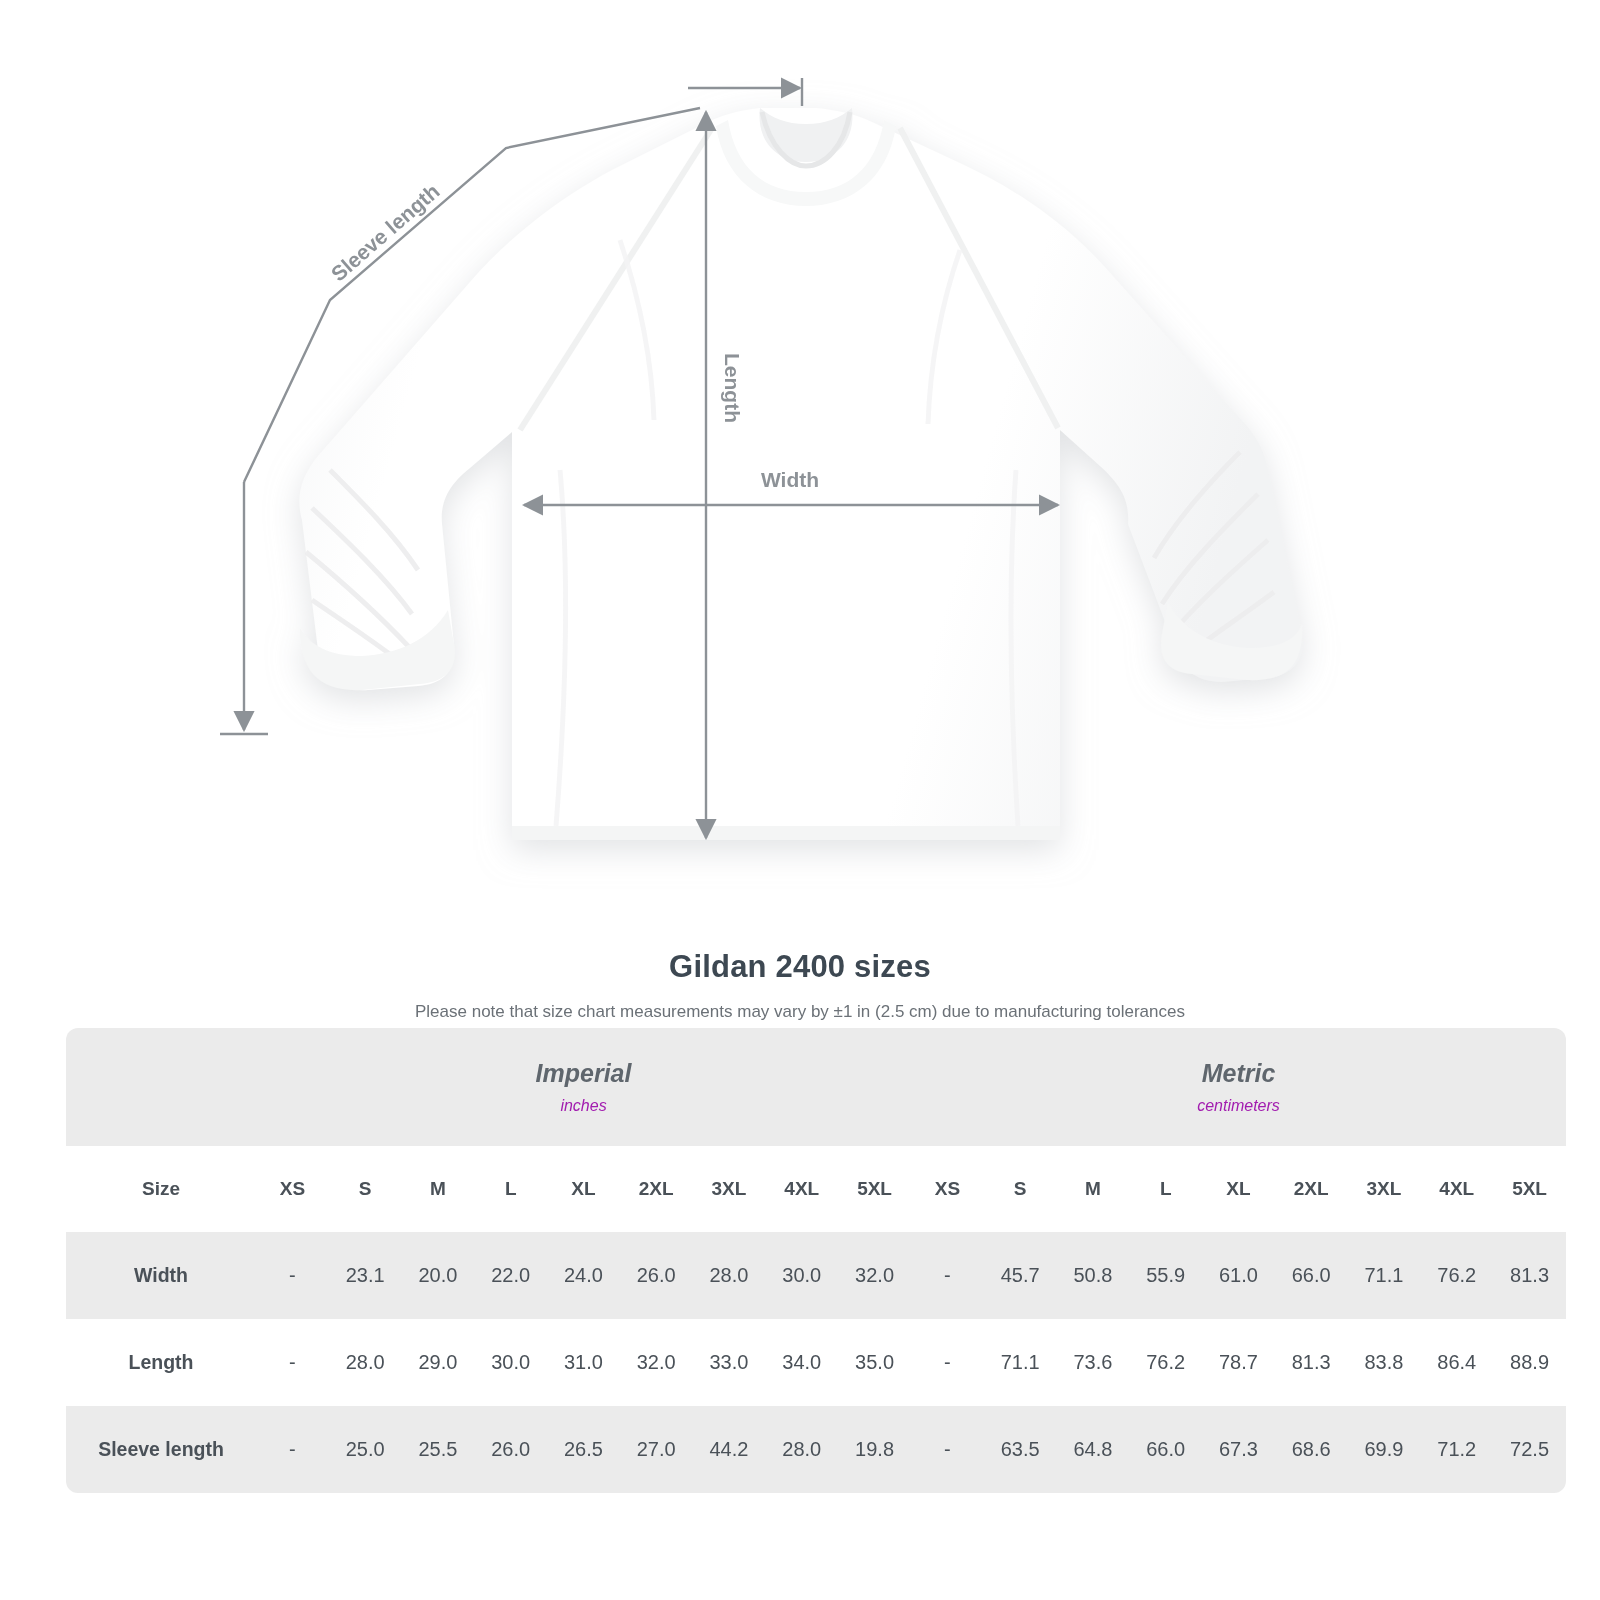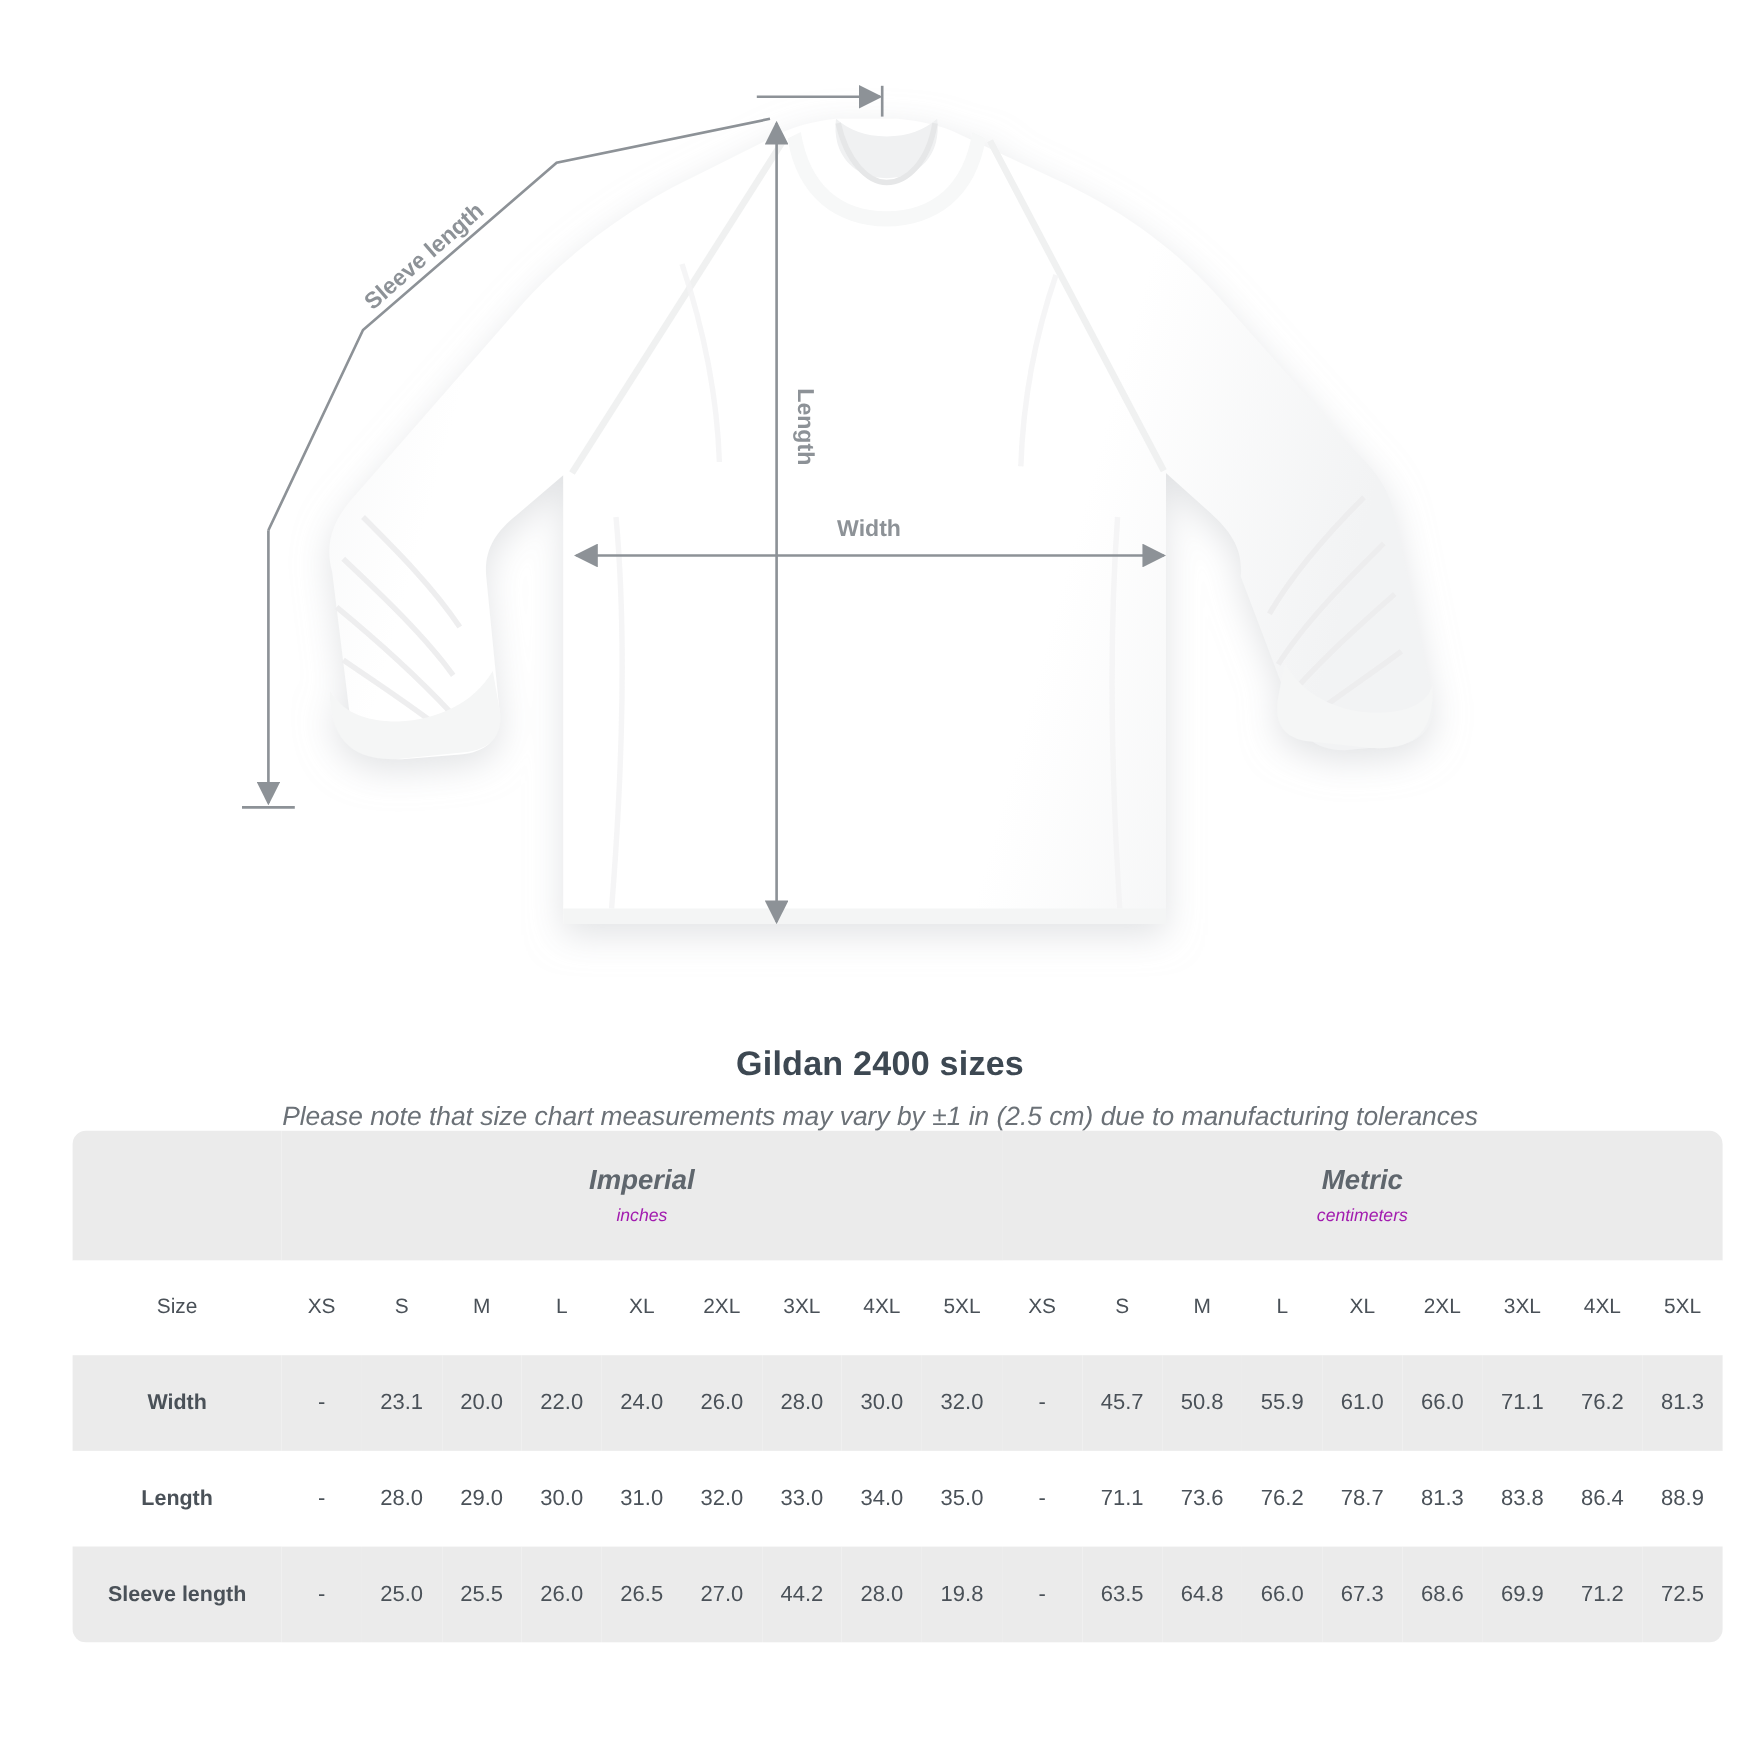--- a/index.html
+++ b/index.html
@@ -33,22 +33,21 @@
   }
   #chart-title {
     font-size: 31px;
     font-weight: bold;
     color: #3d4852;
     letter-spacing: 0.2px;
     margin: 0;
   }
   #chart-subtitle {
     margin-top: 17px;
-    font-size: 24px;
-    font-style: italic;
+    font-size: 17px;
     color: #6b7177;
   }
 
   
   #table-wrap {
     position: absolute;
     left: 66px; top: 1028px;
     width: 1500px;
   }
   table.size-chart {
@@ -82,21 +81,21 @@
     font-style: italic;
     color: #a21caf;
   }
 
   
   tr.head-row td {
     height: 86px;
     vertical-align: middle;
     text-align: center;
     font-size: 19px;
-    font-weight: normal;
+    font-weight: bold;
     color: #4a5158;
     background: #ffffff;
   }
   tr.head-row td.rowlabel {
     font-size: 19px;
   }
 
   
   tr.data-row td {
     height: 87px;

